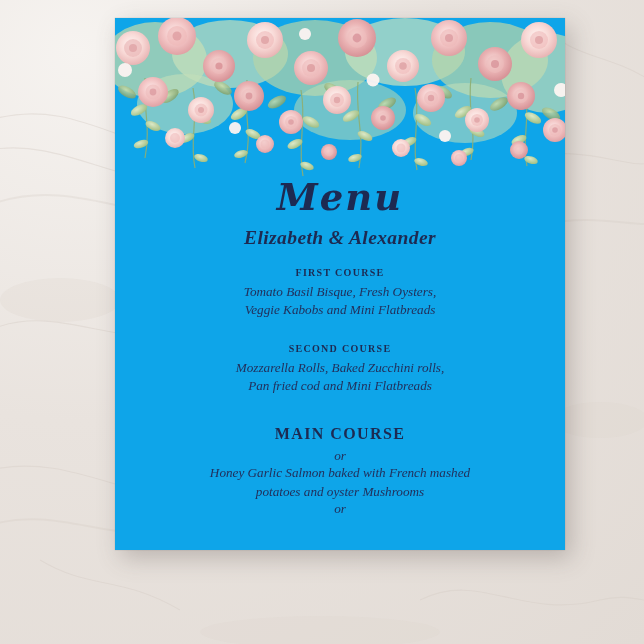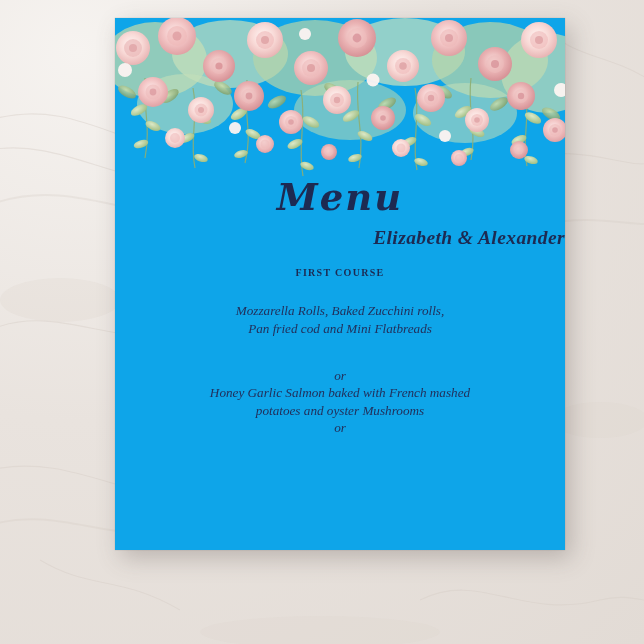--- a/index.html
+++ b/index.html
@@ -70,21 +70,20 @@
     line-height: 1.15;
   }
   .couple {
     font-family: "Liberation Serif", serif;
     font-style: italic;
     font-weight: bold;
     font-size: 19.5px;
     color: #1d2a52;
     margin: 8px 0 18px 0;
     letter-spacing: .4px;
-    text-align: right;
   }
   .course {
     margin: 0 0 14px 0;
   }
   .course-name {
     font-family: "Liberation Serif", serif;
     font-weight: bold;
     font-size: 10px;
     letter-spacing: 1.3px;
     color: #1d2a52;
@@ -374,32 +373,36 @@
     </svg>
   </div>
 
   <div class="content">
 
     <div class="menu-title">Menu</div>
     <div class="couple">Elizabeth &amp; Alexander</div>
 
     <div class="course">
       <div class="course-name">FIRST COURSE</div>
+      <div class="course-items">Tomato Basil Bisque, Fresh Oysters,
+Veggie Kabobs and Mini Flatbreads</div>
     </div>
 
     <div class="spacer-sm"></div>
 
     <div class="course">
+      <div class="course-name">SECOND COURSE</div>
       <div class="course-items">Mozzarella Rolls, Baked Zucchini rolls,
 Pan fried cod and Mini Flatbreads</div>
     </div>
 
     <div class="spacer-md"></div>
 
     <div class="course">
+      <div class="course-name big">MAIN COURSE</div>
       <div class="or">or</div>
       <div class="course-items">Honey Garlic Salmon baked with French mashed
 potatoes and oyster Mushrooms</div>
       <div class="or">or</div>
     </div>
 
     <div class="spacer-md"></div>
 
   </div>
 </div>

